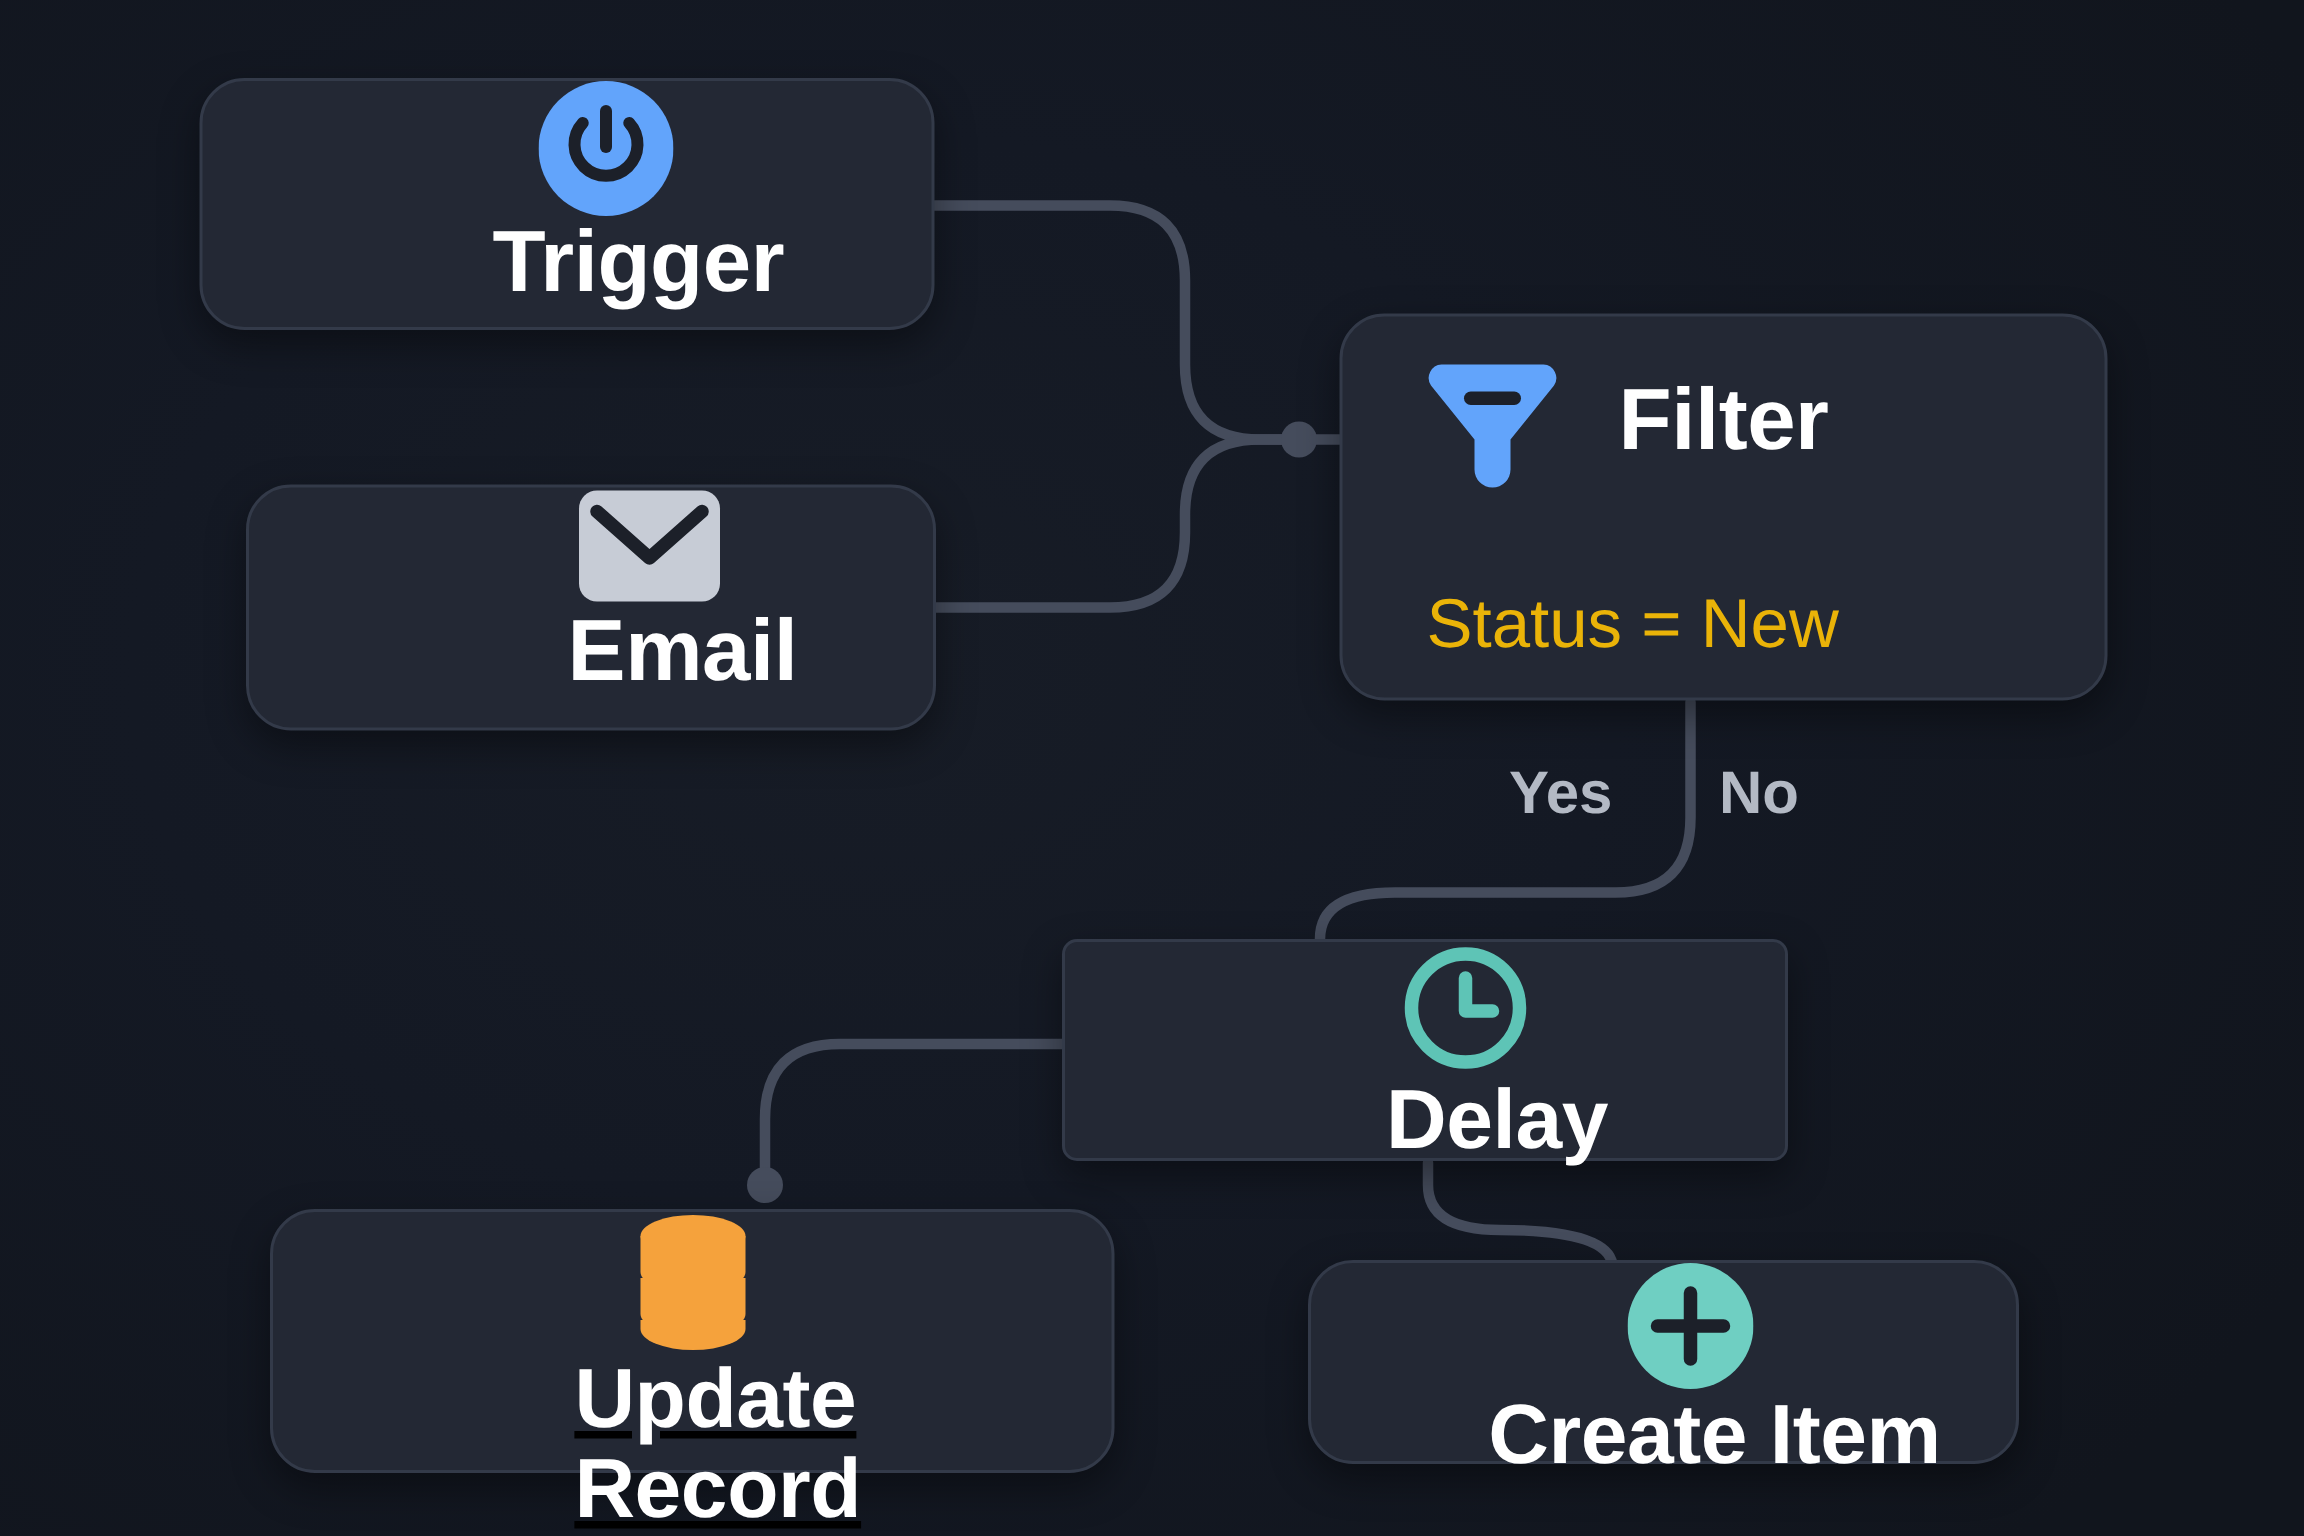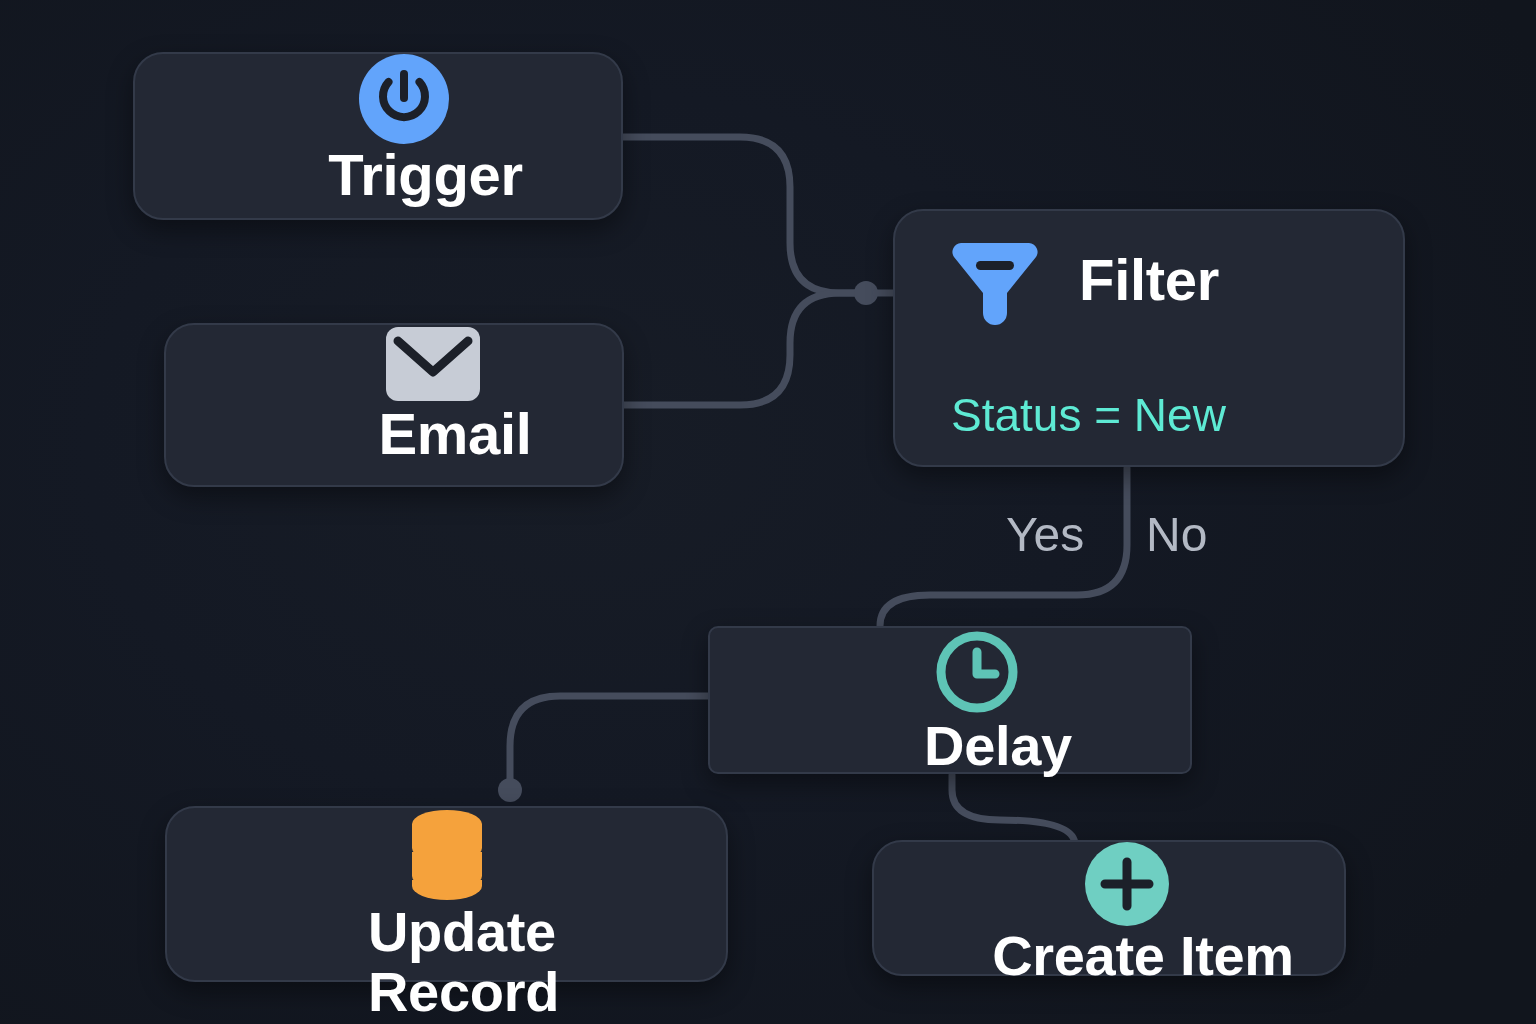--- a/index.html
+++ b/index.html
@@ -66,21 +66,21 @@
     justify-content: center;
   }
   .node-label {
     color: #ffffff;
     font-weight: 700;
     letter-spacing: -0.3px;
     line-height: 1.08;
     white-space: pre-line;
   }
   .node-sub {
-    color: #5eead4;
+    color: #eab308;
     font-weight: 400;
     letter-spacing: 0px;
   }
 
   
   #node-trigger {
     left: 133px; top: 52px; width: 490px; height: 168px;
     padding-left: 52px;
   }
   #node-trigger .node-label { font-size: 58px; margin-left: 43px; }
@@ -100,36 +100,37 @@
   #node-filter .node-sub { font-size: 46px; margin-top: 18px; }
 
   #node-delay {
     left: 708px; top: 626px; width: 484px; height: 148px;
     padding-left: 54px;
     border-radius: 10px;
   }
   #node-delay .node-label { font-size: 56px; margin-left: 42px; }
 
   #node-update {
-    left: 165px; top: 806px; width: 563px; height: 176px;
+    left: 180px; top: 806px; width: 563px; height: 176px;
+    text-decoration: underline;
   }
   #node-update .node-label { font-size: 56px; margin-left: 34px; }
 
   #node-create {
     left: 872px; top: 840px; width: 474px; height: 136px;
     padding-left: 36px;
   }
   #node-create .node-label { font-size: 56px; margin-left: 32px; }
 
   
   .branch-label {
     position: absolute;
     color: #b3b9c4;
-    font-size: 48px;
-    font-weight: 400;
+    font-size: 40px;
+    font-weight: 700;
     letter-spacing: 0px;
     white-space: nowrap;
   }
   #branch-yes { left: 1006px; top: 507px; }
   #branch-no  { left: 1146px; top: 507px; text-align: right; }
 </style>
 </head>
 <body>
 
 <div id="canvas">

